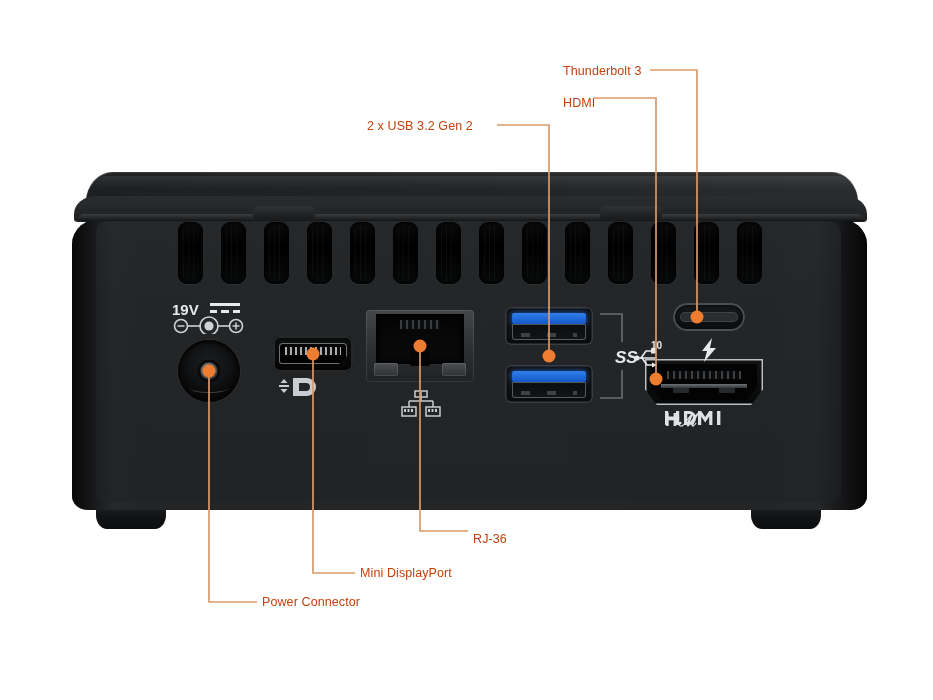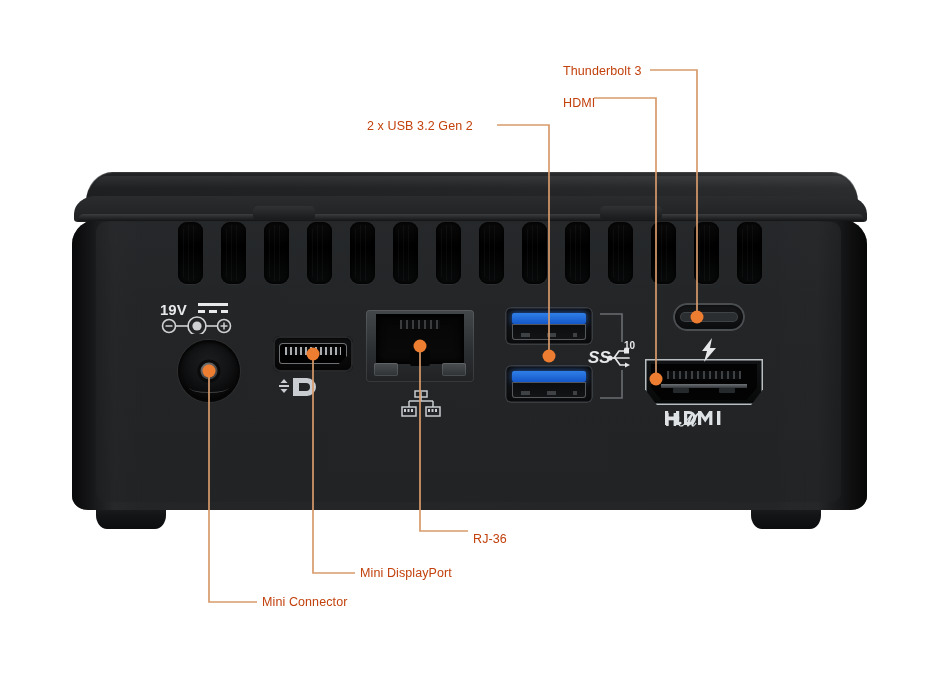--- a/index.html
+++ b/index.html
@@ -145,21 +145,21 @@
     width:17px;height:17px;border-radius:50%;
     background:radial-gradient(circle at 40% 35%,#8d8d8d,#4a4a4a 60%,#2a2a2a);
     box-shadow:0 0 0 3px #0a0a0b;
   }
   #power-jack .arc{
     position:absolute;left:11px;bottom:9px;width:40px;height:10px;
     border-bottom:1.5px solid rgba(255,255,255,.22);
     border-radius:0 0 50% 50%;
   }
   
-  #pwr-legend{position:absolute;left:160px;top:300px;width:76px;height:34px;z-index:30;text-decoration:underline;}
+  #pwr-legend{position:absolute;left:172px;top:300px;width:76px;height:34px;z-index:30;text-decoration:underline;}
 
   
   #mdp{
     left:273px;top:336px;width:80px;height:36px;
     background:linear-gradient(180deg,#101112,#050506);
     border-radius:7px;
     box-shadow:inset 0 0 0 2px #26282a, inset 0 2px 5px rgba(0,0,0,.9);
   }
   #mdp .mouth{
     position:absolute;left:6px;right:6px;top:7px;height:21px;
@@ -225,21 +225,21 @@
   }
   .usb-a .cav::after{
     content:"";position:absolute;left:9px;right:9px;bottom:3px;height:4px;
     background:repeating-linear-gradient(90deg,rgba(150,155,160,.35) 0 9px,rgba(0,0,0,0) 9px 26px);
   }
   #usb-top{top:307px;}
   #usb-bot{top:365px;}
 
   
   #ss-bracket{position:absolute;left:600px;top:312px;width:32px;height:88px;z-index:22;}
-  #ss-logo{position:absolute;left:588px;top:341px;width:52px;height:30px;z-index:30;}
+  #ss-logo{position:absolute;left:615px;top:341px;width:52px;height:30px;z-index:30;}
 
   
   #tb3{
     left:673px;top:303px;width:72px;height:28px;
     border-radius:14px;
     background:linear-gradient(180deg,#17191b,#0a0b0c);
     box-shadow:inset 0 0 0 2px #4b4e51, inset 0 2px 4px rgba(0,0,0,.9);
   }
   #tb3 .inner{
     position:absolute;left:7px;right:7px;top:9px;height:10px;
@@ -477,15 +477,15 @@
   <div class="callout-label" style="left:563px;top:64px;">Thunderbolt 3</div>
 
   <div class="callout-label" style="left:563px;top:96px;">HDMI</div>
 
   <div class="callout-label" style="left:367px;top:119px;">2 x USB 3.2 Gen 2</div>
 
   <div class="callout-label" style="left:473px;top:532px;">RJ-36</div>
 
   <div class="callout-label" style="left:360px;top:566px;">Mini DisplayPort</div>
 
-  <div class="callout-label" style="left:262px;top:595px;">Mini Connector</div>
+  <div class="callout-label" style="left:262px;top:595px;">Power Connector</div>
 
 </div>
 
 </body></html>

